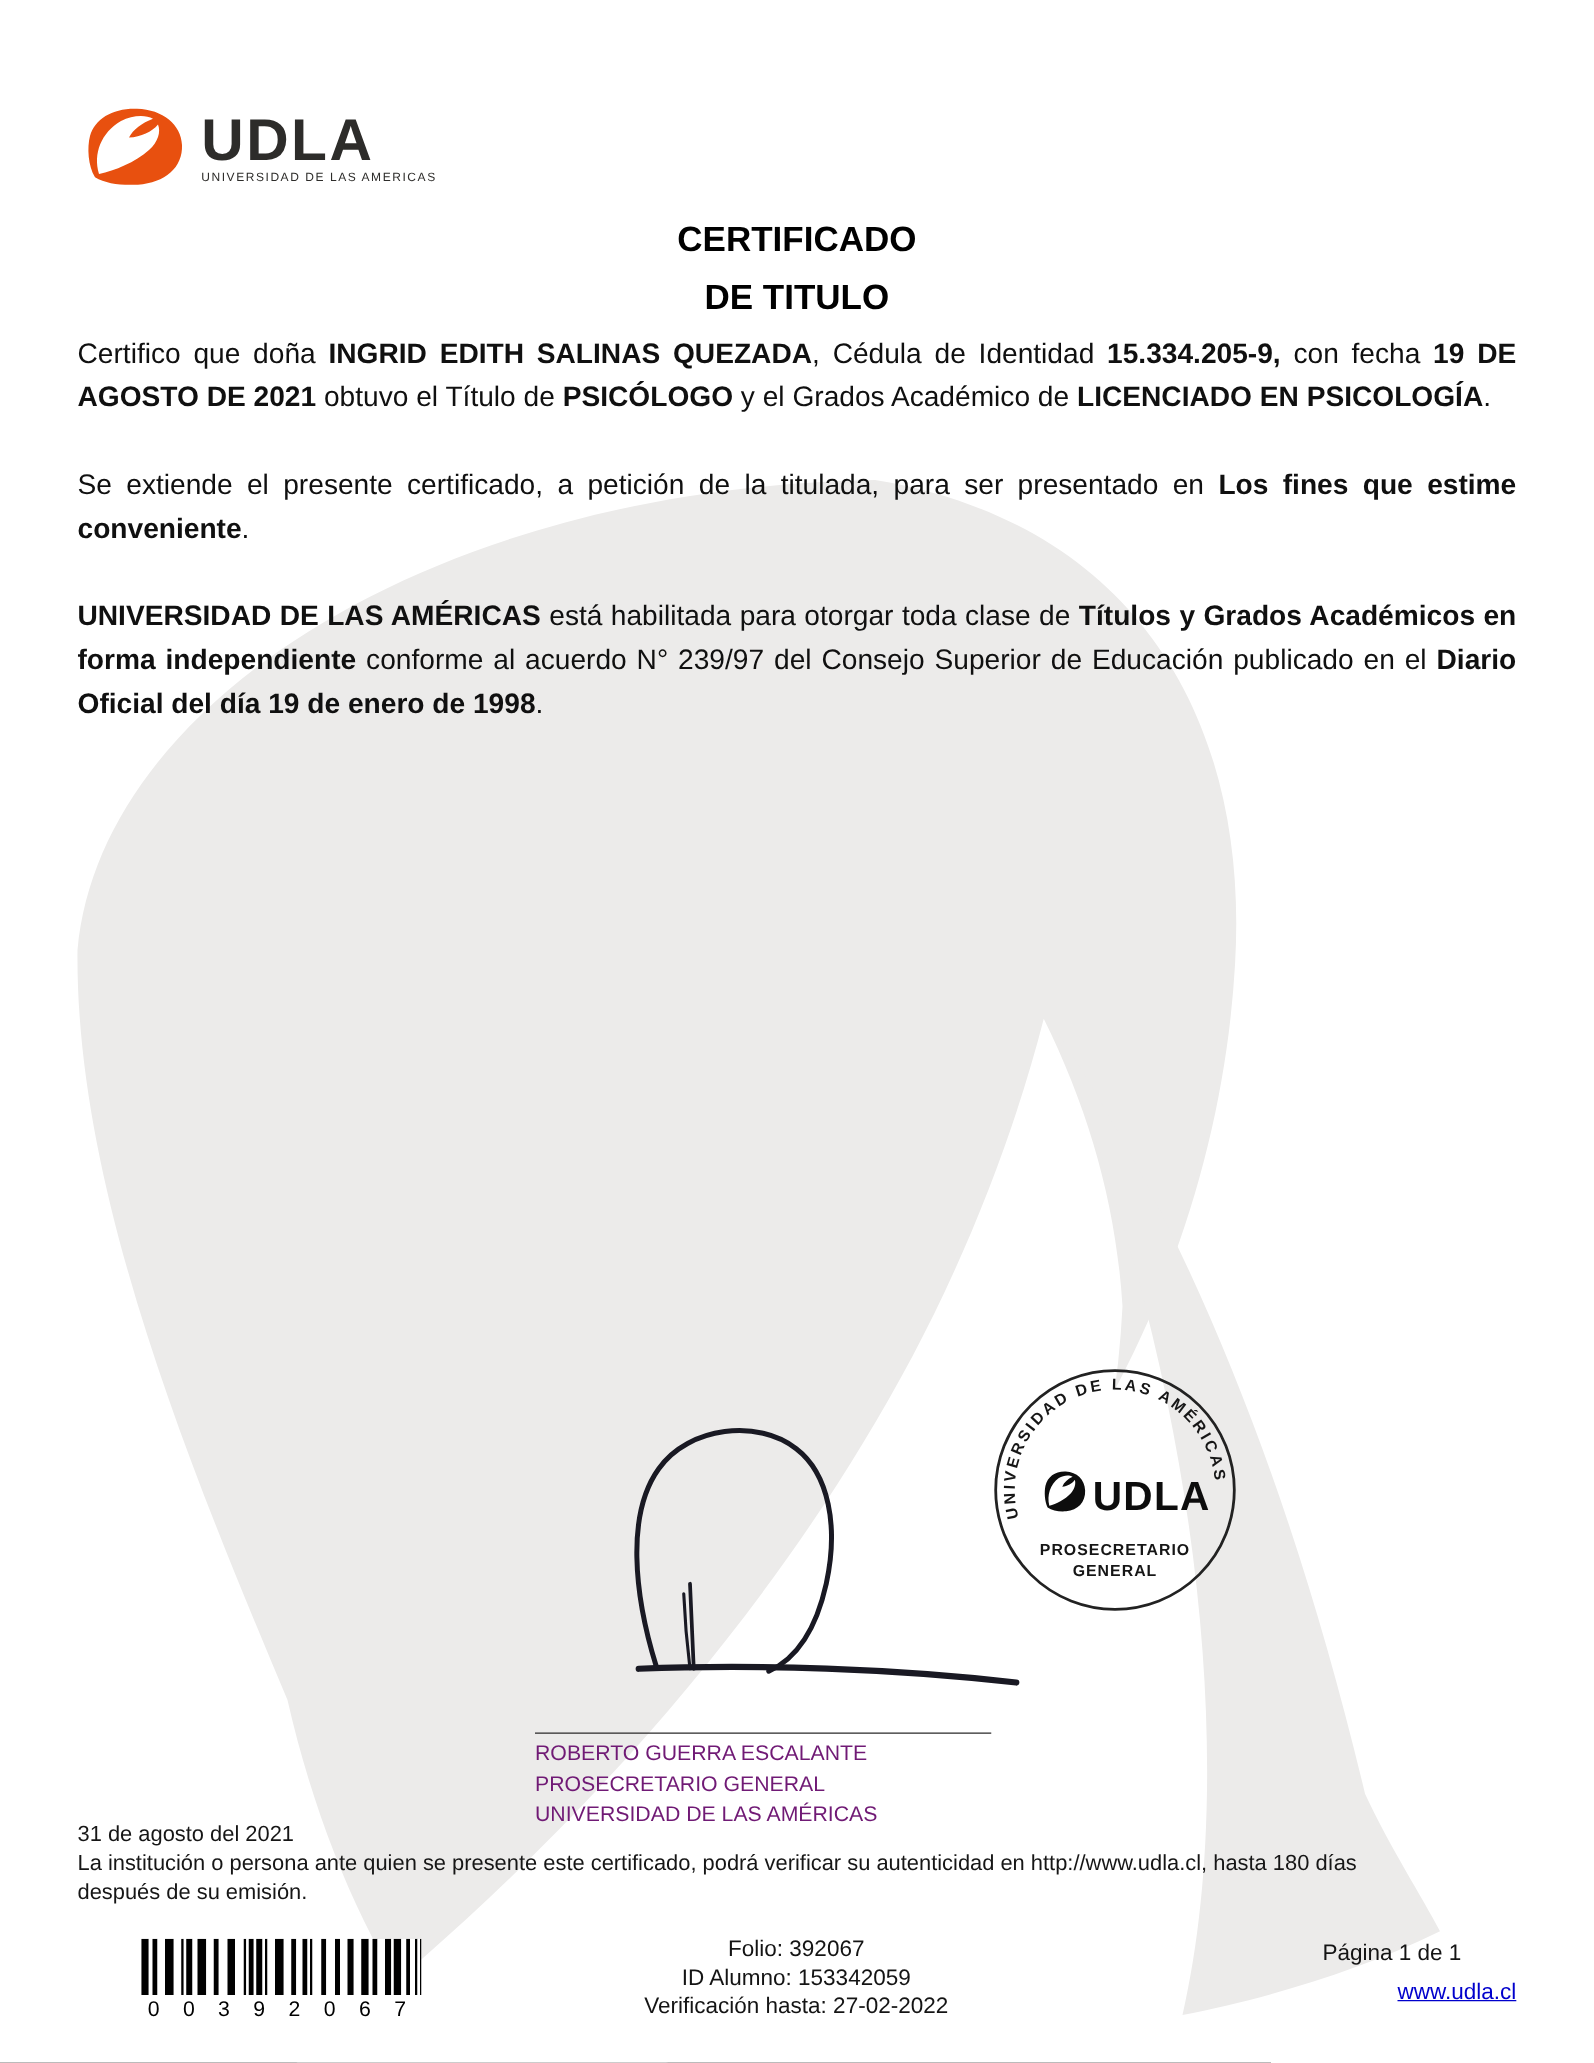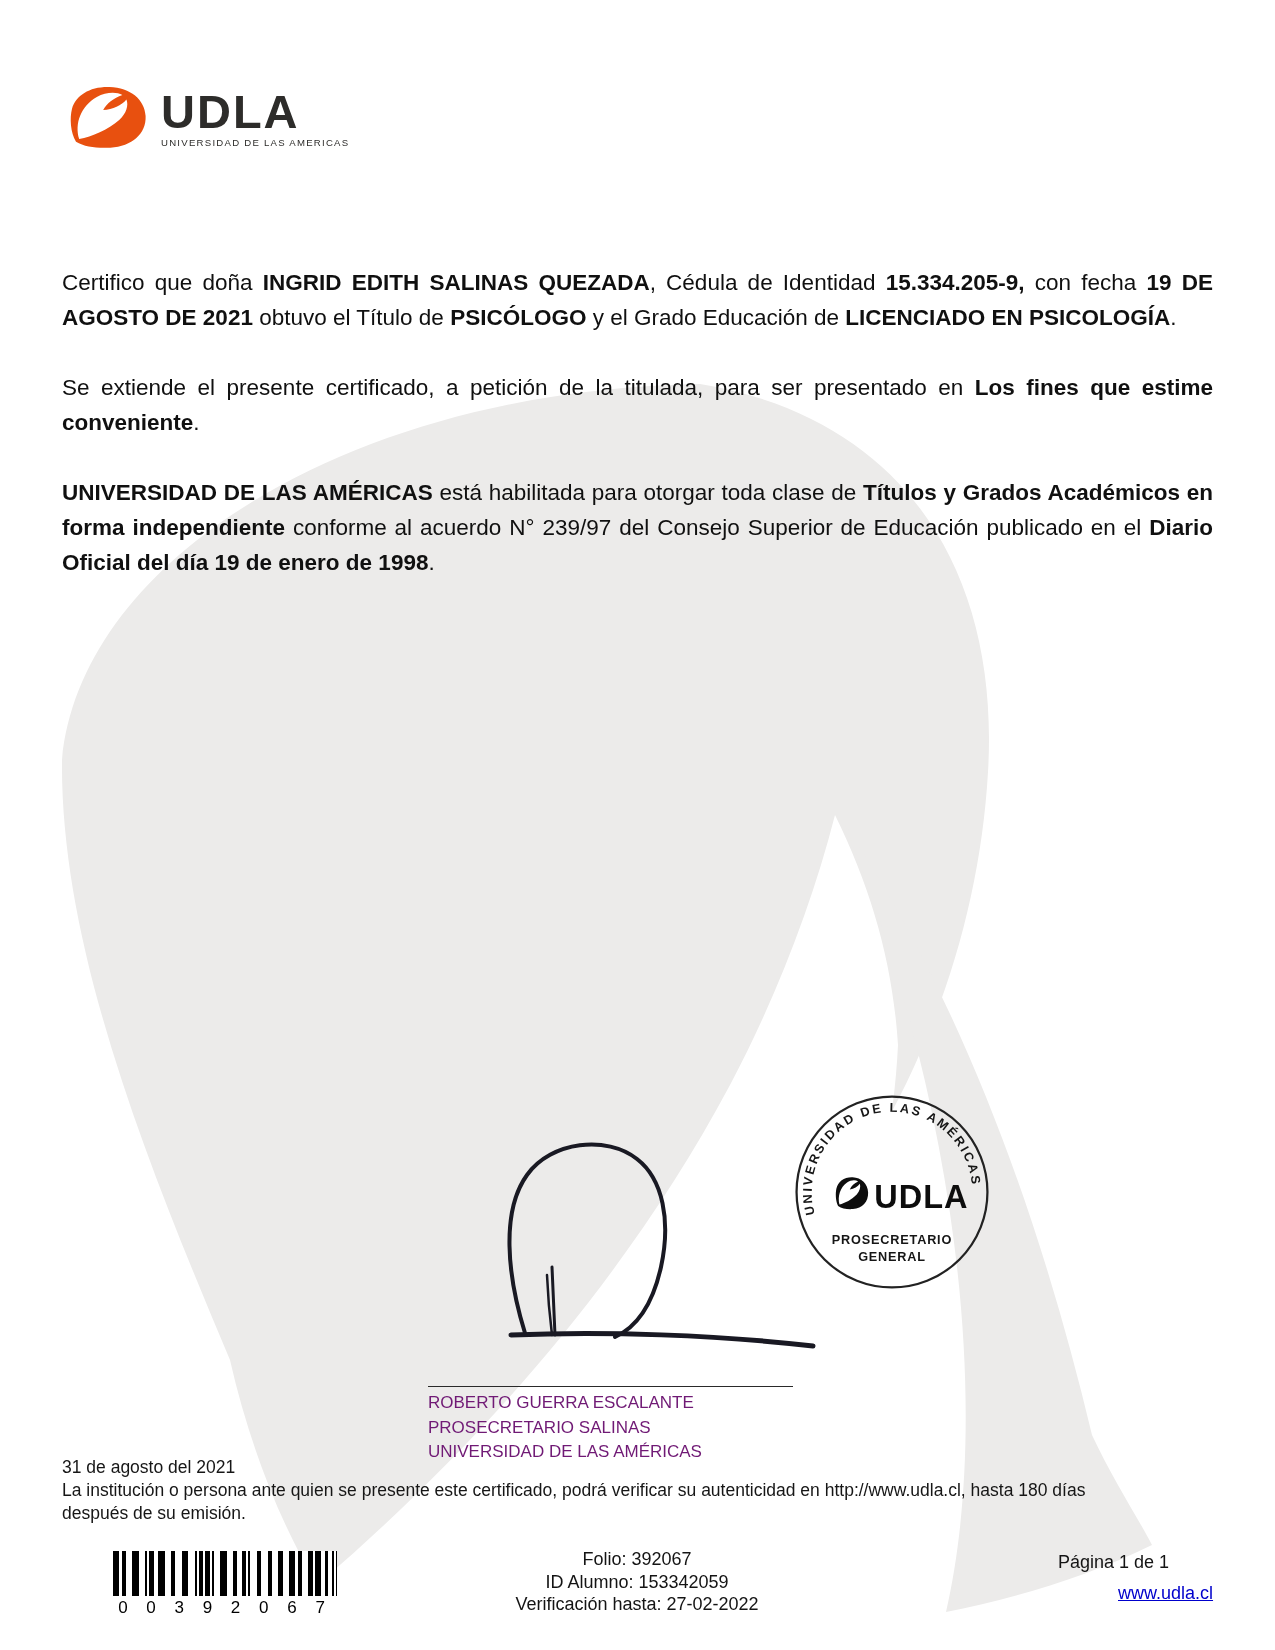--- a/index.html
+++ b/index.html
@@ -114,39 +114,43 @@
     <svg class="logo-icon" viewBox="0 0 100 100" preserveAspectRatio="none">
       <use href="#blobPath" fill="#e8500f"></use>
       <use href="#leafPath" fill="#ffffff"></use>
     </svg>
     <div class="logo-text">
       <div class="brand">UDLA</div>
       <div class="tagline">UNIVERSIDAD DE LAS AMERICAS</div>
     </div>
   </header>
 
+  <div class="layer doc-title">
+    <div>CERTIFICADO</div>
+    <div>DE TITULO</div>
+  </div>
 
   <main class="layer content">
-    <p><span>Certifico que doña </span><b>INGRID EDITH SALINAS QUEZADA</b><span>, Cédula de Identidad </span><b>15.334.205-9,</b><span> con fecha </span><b>19 DE AGOSTO DE 2021</b><span> obtuvo el Título de </span><b>PSICÓLOGO</b><span> y el Grado Educación de </span><b>LICENCIADO EN PSICOLOGÍA</b><span>.</span></p>
+    <p><span>Certifico que doña </span><b>INGRID EDITH SALINAS QUEZADA</b><span>, Cédula de Identidad </span><b>15.334.205-9,</b><span> con fecha </span><b>19 DE AGOSTO DE 2021</b><span> obtuvo el Título de </span><b>PSICÓLOGO</b><span> y el Grados Académico de </span><b>LICENCIADO EN PSICOLOGÍA</b><span>.</span></p>
     <p><span>Se extiende el presente certificado, a petición de la titulada, para ser presentado en </span><b>Los fines que estime conveniente</b><span>.</span></p>
     <p><b>UNIVERSIDAD DE LAS AMÉRICAS</b><span> está habilitada para otorgar toda clase de </span><b>Títulos y Grados Académicos en forma independiente</b><span> conforme al acuerdo N° 239/97 del Consejo Superior de Educación publicado en el </span><b>Diario Oficial del día 19 de enero de 1998</b><span>.</span></p>
   </main>
 
   <svg class="layer signature" width="365" height="265" viewBox="0 0 365 265">
     <g fill="none" stroke="#191923" stroke-linecap="round">
       <path stroke-width="4" d="M 70,248 C 52,190 46,126 72,90 C 96,56 152,50 182,74 C 208,94 216,136 206,182 C 198,218 182,242 160,252"></path>
       <path stroke-width="3" d="M 97,182 L 100,250"></path>
       <path stroke-width="2.5" d="M 92,190 C 93,214 95,234 97,250"></path>
       <path stroke-width="5" d="M 56,250 C 150,246 262,250 358,261"></path>
     </g>
   </svg>
   <div class="layer sig-line"></div>
   <div class="layer sig-block">
     <div>ROBERTO GUERRA ESCALANTE</div>
-    <div>PROSECRETARIO SALINAS</div>
+    <div>PROSECRETARIO GENERAL</div>
     <div>UNIVERSIDAD DE LAS AMÉRICAS</div>
   </div>
 
   <svg class="layer stamp" width="198" height="198" viewBox="0 0 195 195">
     <circle cx="97.5" cy="97.5" r="94" fill="none" stroke="#222" stroke-width="2.2"></circle>
     <g transform="rotate(-10 97.5 97.5)">
       <path id="stampArc" d="M 52.2,162.2 A 79,79 0 1 1 142.8,162.2" fill="none"></path>
       <text font-size="12.5" font-weight="bold" letter-spacing="2.2" fill="#161616" font-family="Liberation Sans, sans-serif">
         <textPath href="#stampArc" startOffset="50%" text-anchor="middle">UNIVERSIDAD DE LAS AMÉRICAS</textPath>
       </text>

